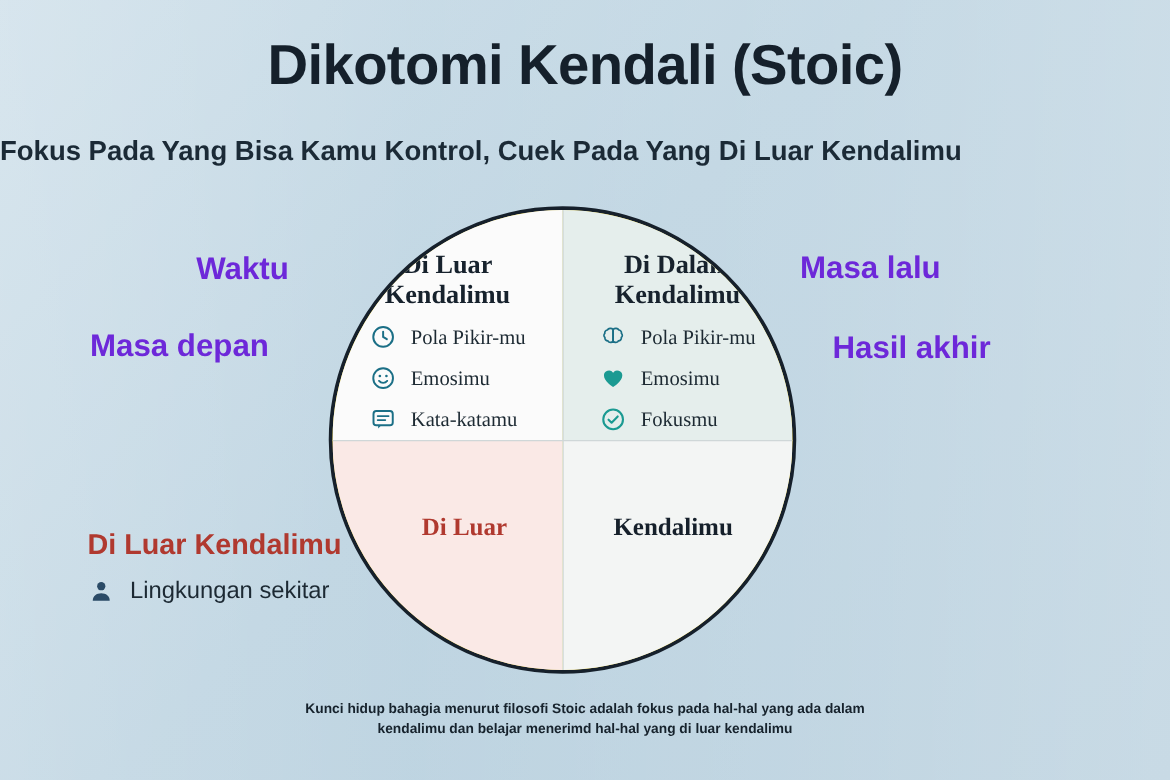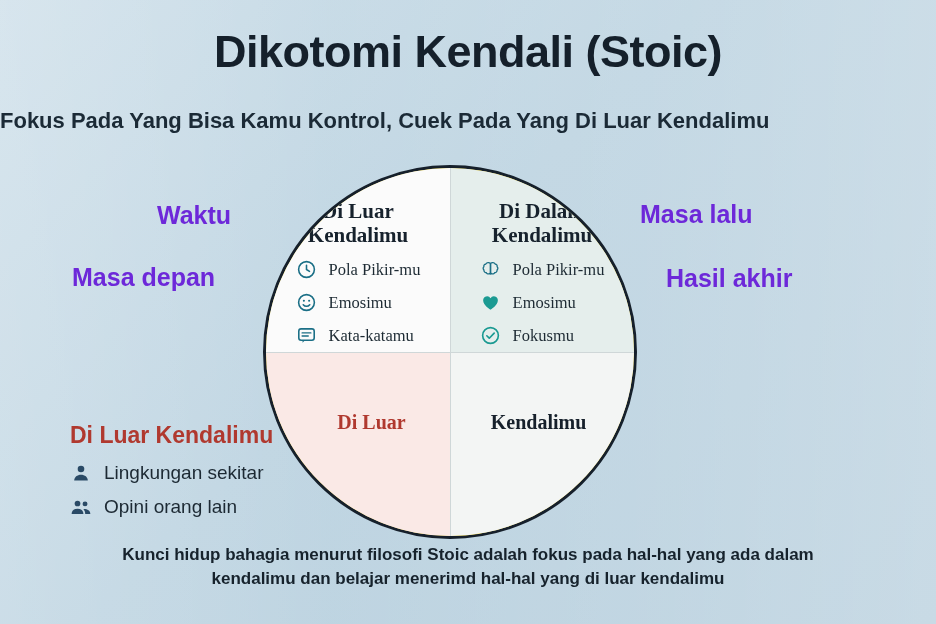--- a/index.html
+++ b/index.html
@@ -157,21 +157,21 @@
     font-weight: bold;
     line-height: 1.3;
     color: #b0392f;
   }
 
   
   .footer {
     position: absolute;
     left: 0; right: 0; bottom: 32px;
     text-align: center;
-    font-size: 17px;
+    font-size: 11px;
     font-weight: bold;
     line-height: 1.45;
     color: #16222c;
     padding: 0 34px;
   }
 </style>
 </head>
 <body>
 
 <div class="bg-wash"></div>
@@ -268,29 +268,20 @@
 
 <div class="ll-head">Di Luar Kendalimu</div>
 <div class="ll-list">
   <div class="ll-item">
     <svg class="ico" viewBox="0 0 24 24">
       <circle cx="12" cy="7.6" r="3.6" fill="#2a4a66"></circle>
       <path d="M4.6 20.2c0-4 3.3-6.4 7.4-6.4s7.4 2.4 7.4 6.4z" fill="#2a4a66"></path>
     </svg>
     <span>Lingkungan sekitar</span>
   </div>
-  <div class="ll-item">
-    <svg class="ico" viewBox="0 0 24 24">
-      <circle cx="8.2" cy="8.2" r="3.1" fill="#2a4a66"></circle>
-      <circle cx="16.4" cy="8.6" r="2.7" fill="#2a4a66"></circle>
-      <path d="M1.8 19.6c0-3.5 2.8-5.6 6.4-5.6s6.4 2.1 6.4 5.6z" fill="#2a4a66"></path>
-      <path d="M14.6 14.2c3.4-.4 7.6 1.1 7.6 5.4h-5.6c0-2-.7-3.8-2-5.4z" fill="#2a4a66"></path>
-    </svg>
-    <span>Opini orang lain</span>
-  </div>
 </div>
 
 <div class="lr-text">
   <br>
 </div>
 
 <div class="footer">
   <span>Kunci hidup bahagia menurut filosofi Stoic adalah fokus pada hal-hal yang ada dalam</span><br>
   <span>kendalimu dan belajar menerimd hal-hal yang di luar kendalimu</span>
 </div>

